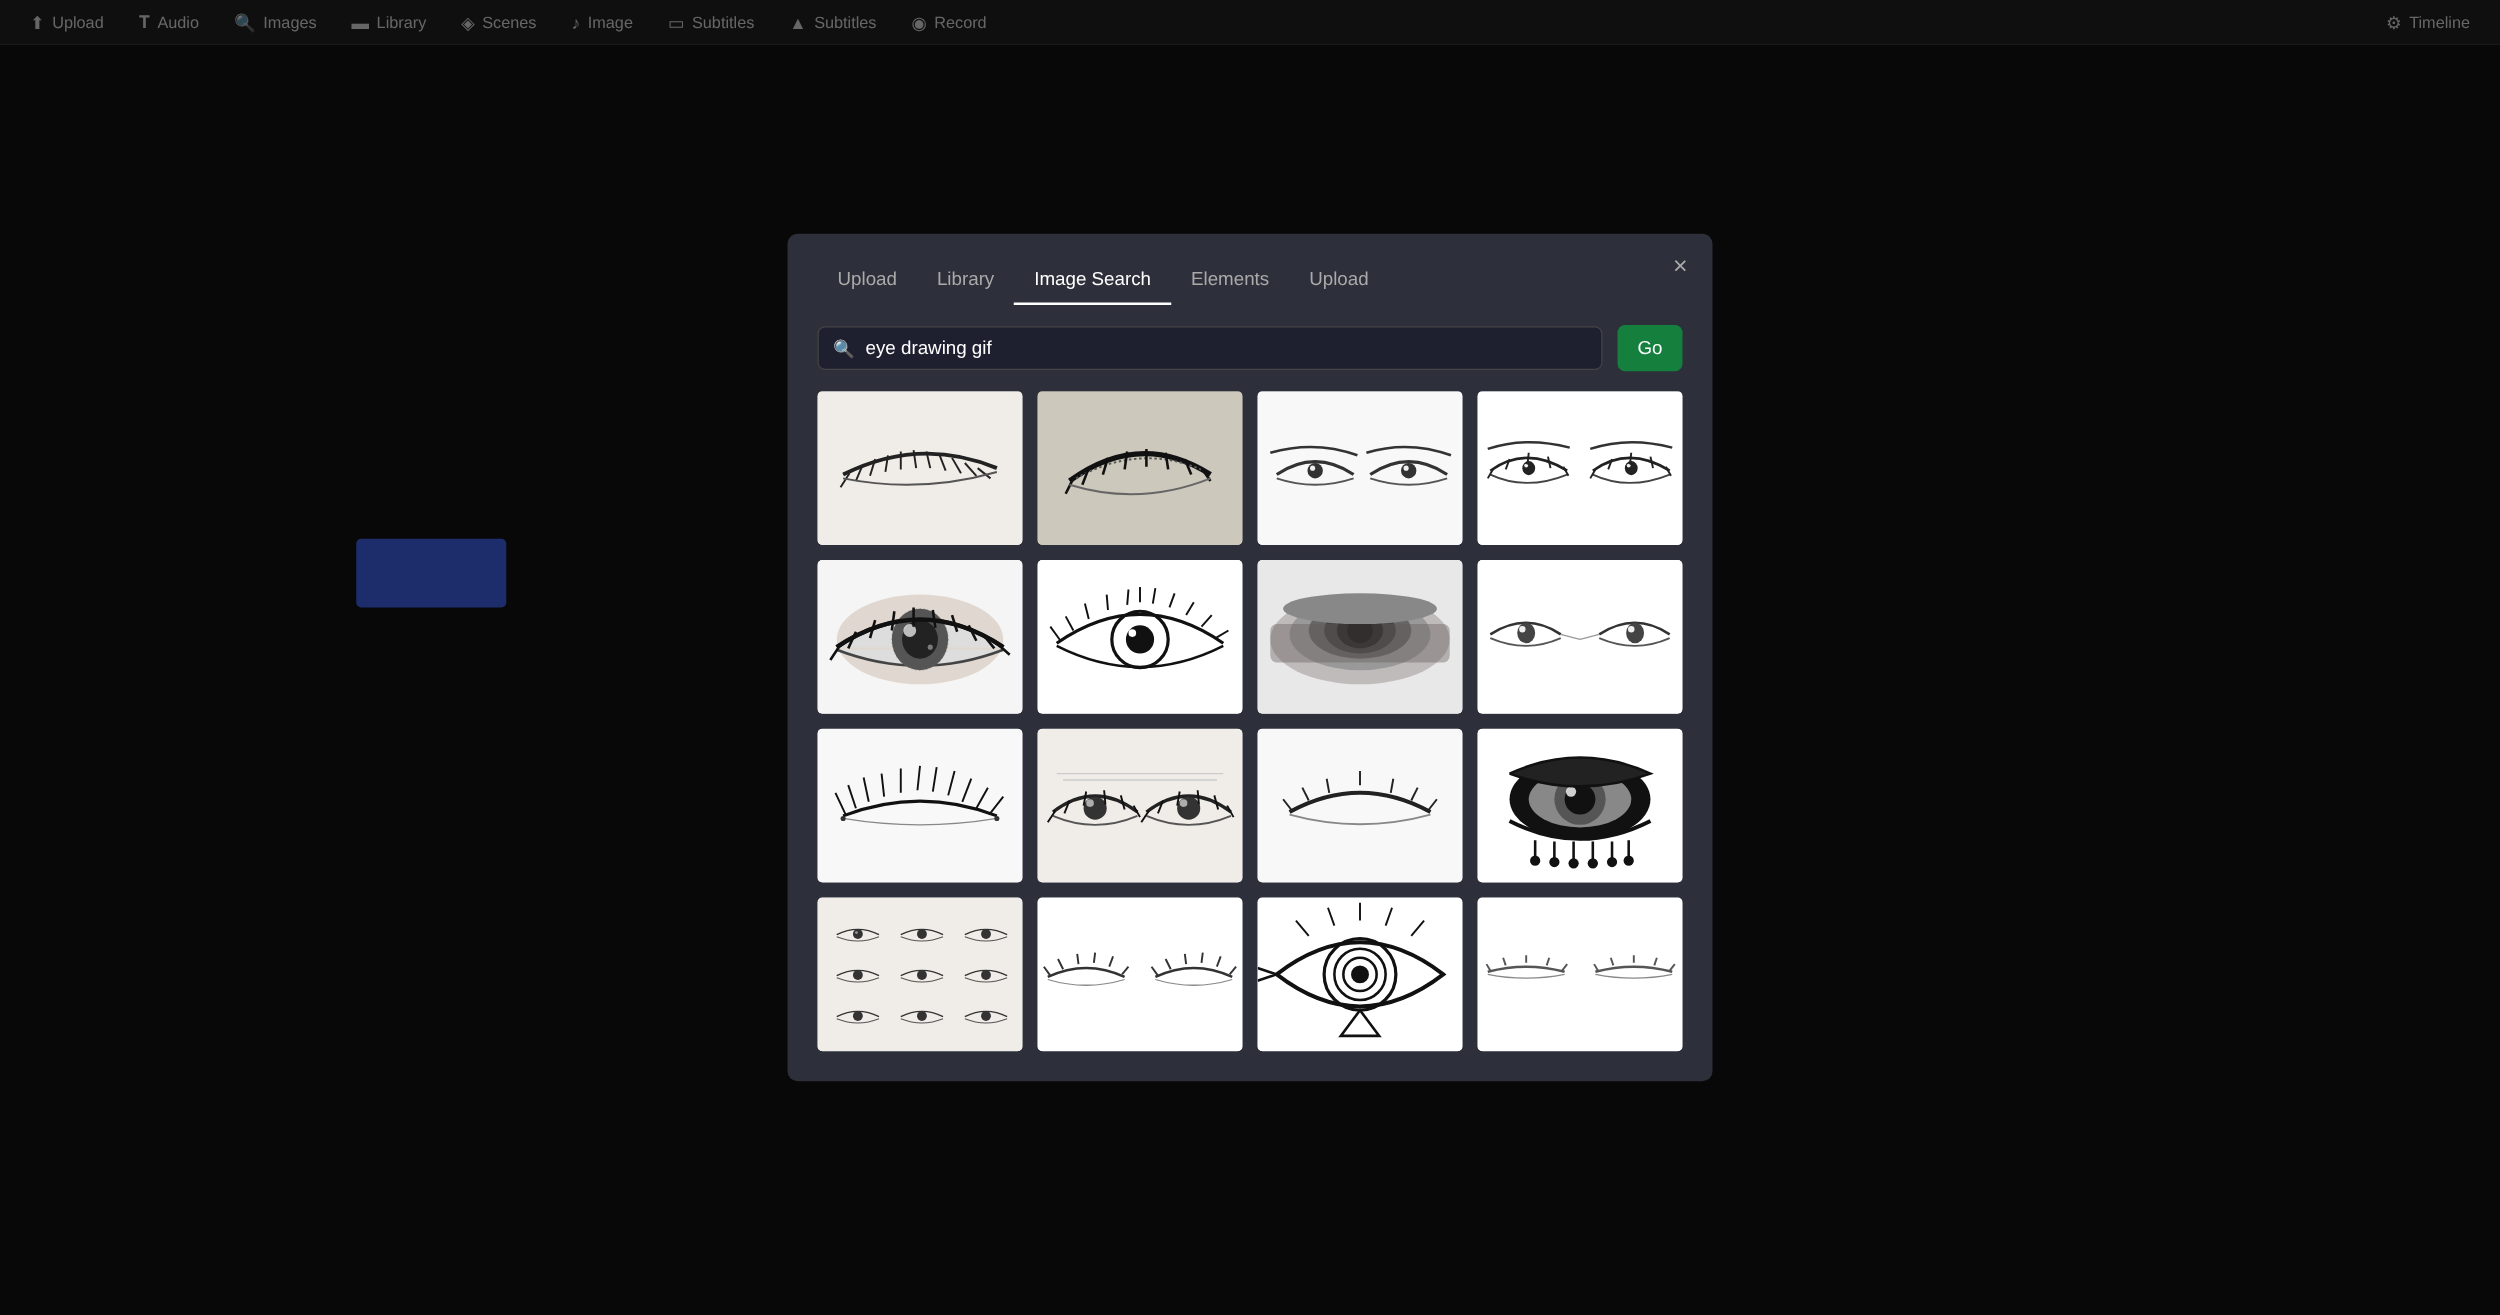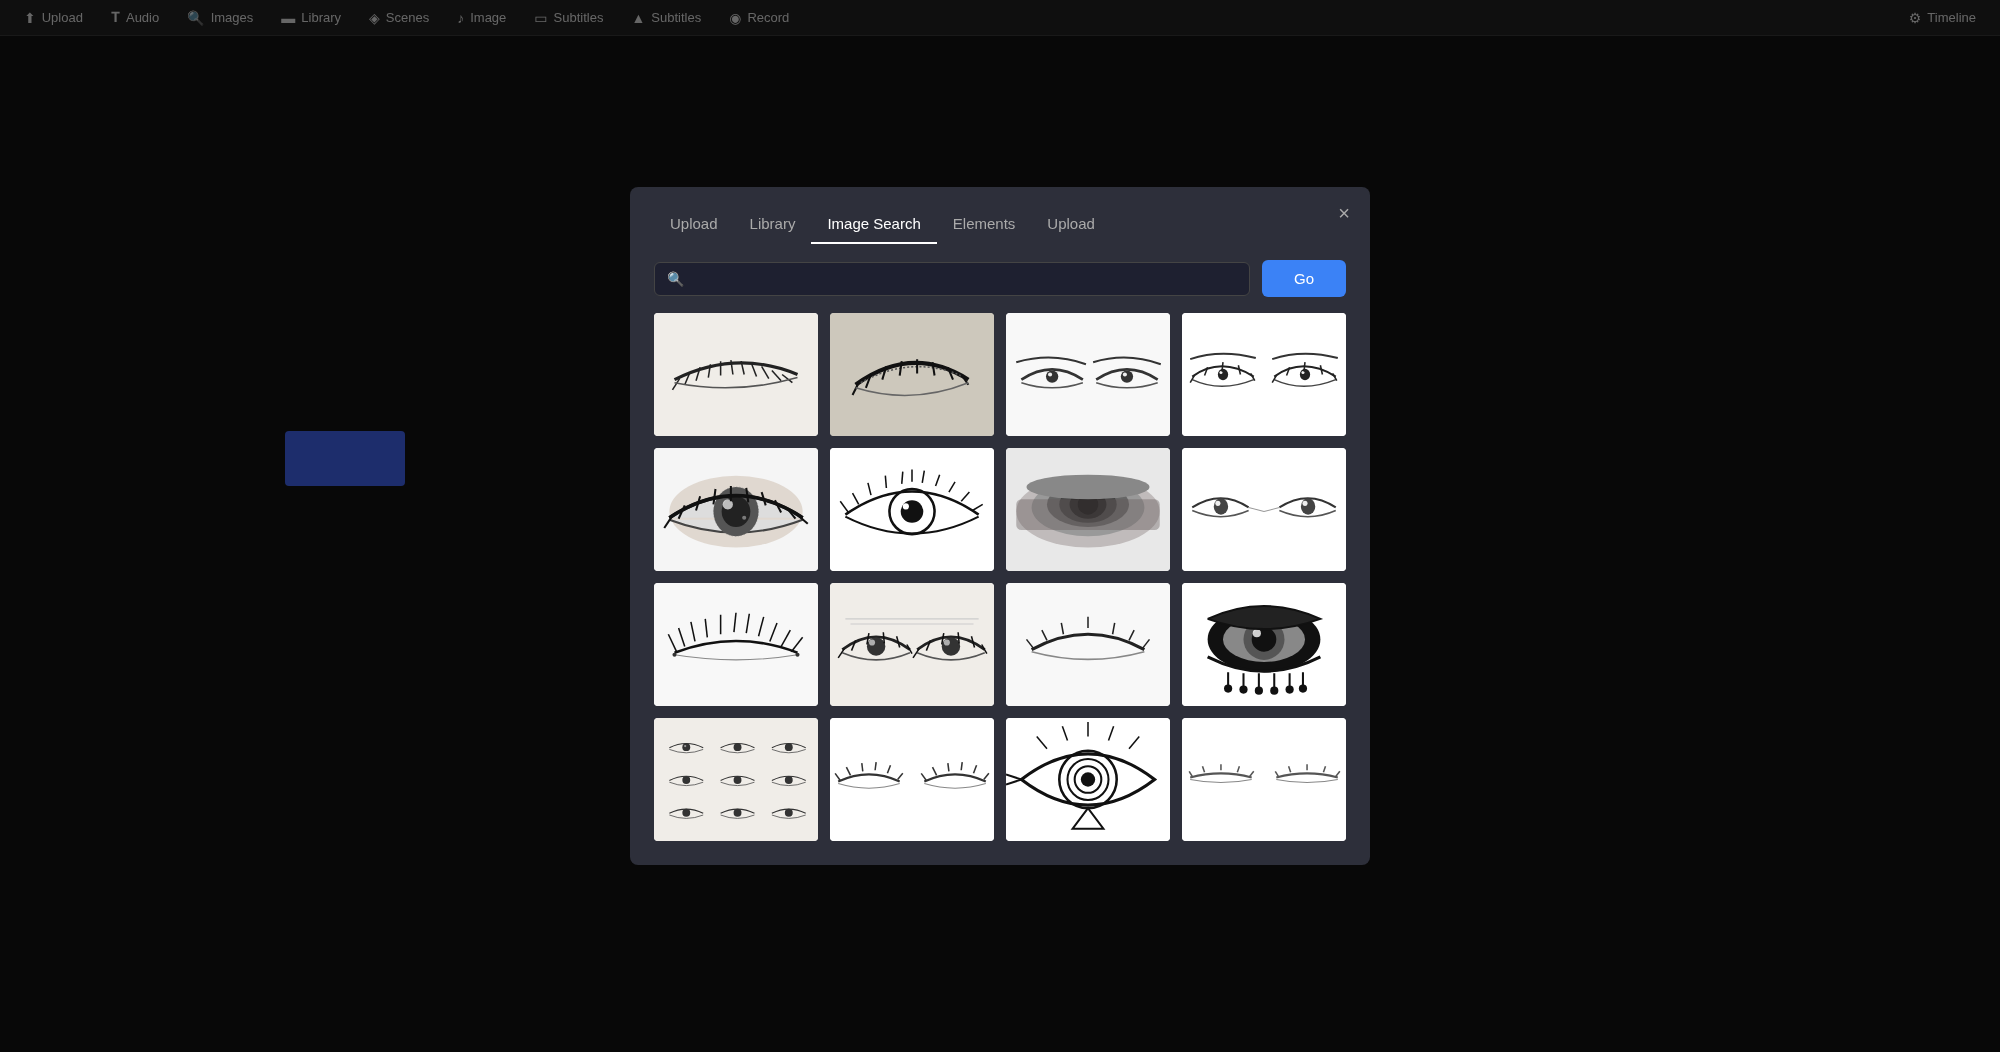--- a/index.html
+++ b/index.html
@@ -166,25 +166,25 @@
     .search-icon-inner { color: #888; font-size: 14px; }
     .search-input {
       background: none;
       border: none;
       outline: none;
       color: #fff;
       font-size: 15px;
       flex: 1;
     }
     .search-go-btn {
-      background: #3b82f6;
+      background: #15803d;
       color: #fff;
       border: none;
       border-radius: 6px;
-      padding: 10px 32px;
+      padding: 10px 16px;
       font-size: 15px;
       font-weight: 500;
       cursor: pointer;
     }
 
     
     .image-grid {
       padding: 0 24px 24px;
       display: grid;
       grid-template-columns: repeat(4, 1fr);
@@ -286,20 +286,21 @@
       </div>
       <div class="modal-tab">
         <span>Upload</span>
       </div>
       <button class="modal-close">×</button>
     </div>
 
     <div class="search-bar">
       <div class="search-input-wrapper">
         <span class="search-icon-inner">🔍</span>
+        <input class="search-input" type="text" value="eye drawing gif" placeholder="eye drawing gif" style="">
       </div>
       <button class="search-go-btn">Go</button>
     </div>
 
     <div class="image-grid">
 
       <div class="image-cell">
         <svg viewBox="0 0 160 120" xmlns="http://www.w3.org/2000/svg">
           <rect width="160" height="120" fill="#f0ede8"></rect>
 

